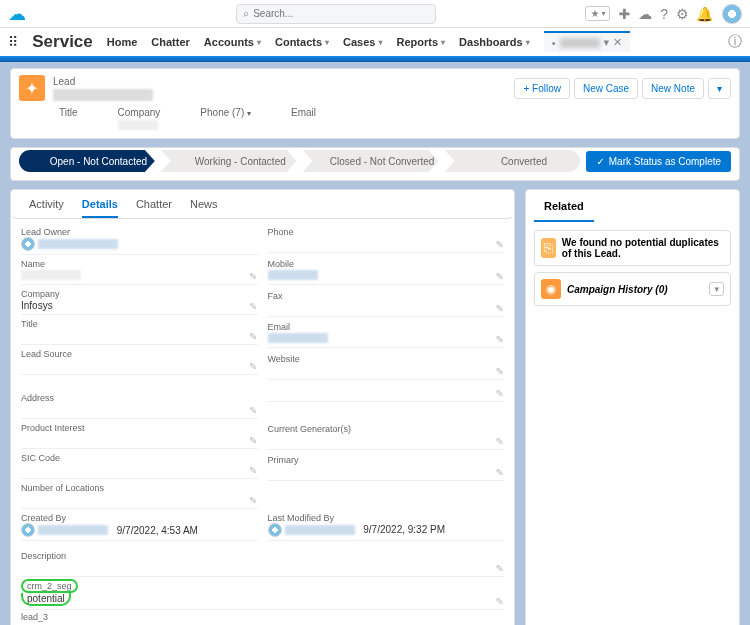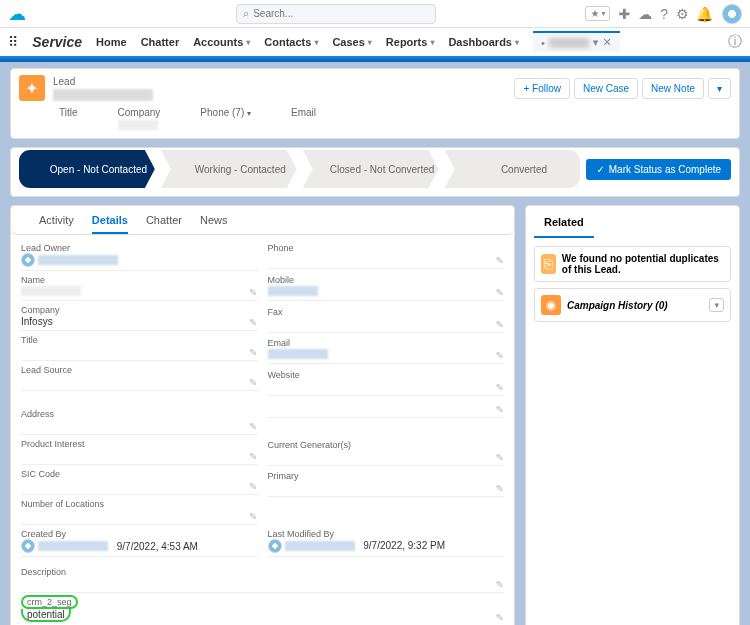--- a/index.html
+++ b/index.html
@@ -6,47 +6,47 @@
   body { font-family: -apple-system, "Salesforce Sans", Arial, sans-serif; font-size: 11px; background: #b0c4de; width: 750px; height: 625px; overflow: hidden; }
   .gh { height: 28px; background: #fff; border-bottom: 1px solid #ddd; display: flex; align-items: center; padding: 0 8px; gap: 10px; }
   .cloud { color: #00a1e0; font-size: 18px; }
   .search { margin-left: 200px; display: flex; align-items: center; background: #f4f6f9; border: 1px solid #dddbda; border-radius: 4px; height: 20px; padding: 0 6px; width: 200px; color: #888; gap: 4px; }
   .search input { border: none; background: transparent; font-size: 10px; flex: 1; outline: none; }
   .gh .right { margin-left: auto; display: flex; align-items: center; gap: 8px; color: #888; font-size: 14px; }
   .fav { border:1px solid #ccc; border-radius:3px; padding:1px 4px; font-size:10px; display:flex; align-items:center; gap:2px;}
   .avatar { width: 20px; height: 20px; border-radius: 50%; background: radial-gradient(circle,#fff 30%,#7ac0e6 31%); border:1px solid #ccc;}
   .nav { height: 28px; background: #fff; display: flex; align-items: center; padding: 0 8px; gap: 14px; font-size: 11px; color: #333; }
   .apps { font-size: 14px; }
-  .brand { font-weight: bold; font-size: 14px; font-style: italic; }
+  .brand { font-weight: bold; font-size: 17px; }
   .navitem { display: flex; align-items: center; gap: 3px; cursor: pointer; font-weight: bold; }
   .navitem .car { font-size: 8px; color: #888; }
   .tab-active { border-top: 2px solid #0176d3; border-bottom: 1px solid #fff; background:#f4f6f9; padding: 3px 8px; display:flex; align-items:center; gap:4px; color:#888;}
   .tab-active .blur { filter: blur(2px); background:#ccc; width:40px; height:10px;}
   .nav .iicon { margin-left:auto; font-size:14px; color:#888;}
   .bluebar { height: 6px; background: linear-gradient(#1589ee,#0b5cab); }
   .wrap { padding: 6px 10px; }
   .card { background: #fff; border: 1px solid #ddd; border-radius: 4px; margin-bottom: 8px; }
   .hl { display: flex; align-items: center; padding: 6px 8px; gap: 8px; }
   .leadicon { width:26px; height:26px; background:#ff9a3c; border-radius:3px; display:flex; align-items:center; justify-content:center; color:#fff; font-size:16px;}
   .hl .ttl { font-size:10px; color:#666;}
   .hl .blurname { width:100px; height:12px; background:#ddd; filter:blur(1px); margin-top:2px;}
   .hl .actions { margin-left:auto; display:flex; gap:4px; align-items:flex-end;}
   .btn { border:1px solid #dddbda; background:#fff; color:#0176d3; padding:4px 8px; border-radius:3px; font-size:10px; cursor:pointer;}
   .compact { display:flex; gap:40px; padding:0 8px 8px 48px; font-size:10px;}
   .compact .lbl { color:#666;}
   .compact .blurv { width:40px; height:10px; background:#eee; filter:blur(1px); margin-top:2px;}
   .path { display:flex; align-items:center; gap:6px; padding:2px 8px 8px;}
-  .stage { flex:1; height:38px; background:#ecebea; color:#666; font-size:10px; display:flex; align-items:center; justify-content:center; position:relative; clip-path: polygon(0 0, calc(100% - 10px) 0, 100% 50%, calc(100% - 10px) 100%, 0 100%, 10px 50%); padding-left: 23px;}
+  .stage { flex:1; height:22px; background:#ecebea; color:#666; font-size:10px; display:flex; align-items:center; justify-content:center; position:relative; clip-path: polygon(0 0, calc(100% - 10px) 0, 100% 50%, calc(100% - 10px) 100%, 0 100%, 10px 50%); padding-left: 23px;}
   .stage.first { clip-path: polygon(0 0, calc(100% - 10px) 0, 100% 50%, calc(100% - 10px) 100%, 0 100%); background:#032e61; color:#fff; border-radius:11px 0 0 11px;}
   .stage.last { clip-path: polygon(0 0, 100% 0, 100% 100%, 0 100%, 10px 50%); border-radius:0 11px 11px 0;}
   .markbtn { background:#0176d3; color:#fff; border:none; padding:5px 10px; border-radius:3px; font-size:10px; cursor:pointer; display:flex; align-items:center; gap:4px;}
   .cols { display:flex; gap:10px;}
   .main { flex:1; }
   .side { width:215px;}
-  .tabs { display:flex; gap:18px; border-bottom:1px solid #ddd; padding:8px 28px 0; font-size:11px;border-radius:6px;}
+  .tabs { display:flex; gap:18px; border-bottom:1px solid #ddd; padding:8px 18px 0; font-size:11px;border-radius:6px;}
   .tabs span { padding-bottom:6px; color:#555; cursor:pointer;}
   .tabs span.act { color:#0176d3; font-weight:bold; border-bottom:2px solid #0176d3;}
   .fields { padding:6px 10px; display:flex; gap:10px;}
   .col { flex:1; display:flex; flex-direction:column; gap:2px;justify-content:space-between;}
   .fld { border-bottom:1px solid #eee; padding:2px 0 3px; position:relative;}
   .fld .l { font-size:9px; color:#666;}
   .fld .v { font-size:10px; color:#333; min-height:12px; display:flex; align-items:center; gap:3px;}
   .fld .pen { position:absolute; right:0; bottom:2px; color:#bbb; font-size:10px;}
   .blurval { background:#cde; filter:blur(1px); height:10px; display:inline-block;}
   .ownav { width:14px; height:14px; border-radius:50%; background:radial-gradient(circle,#fff 30%,#7ac0e6 31%); border:1px solid #ccc;}

